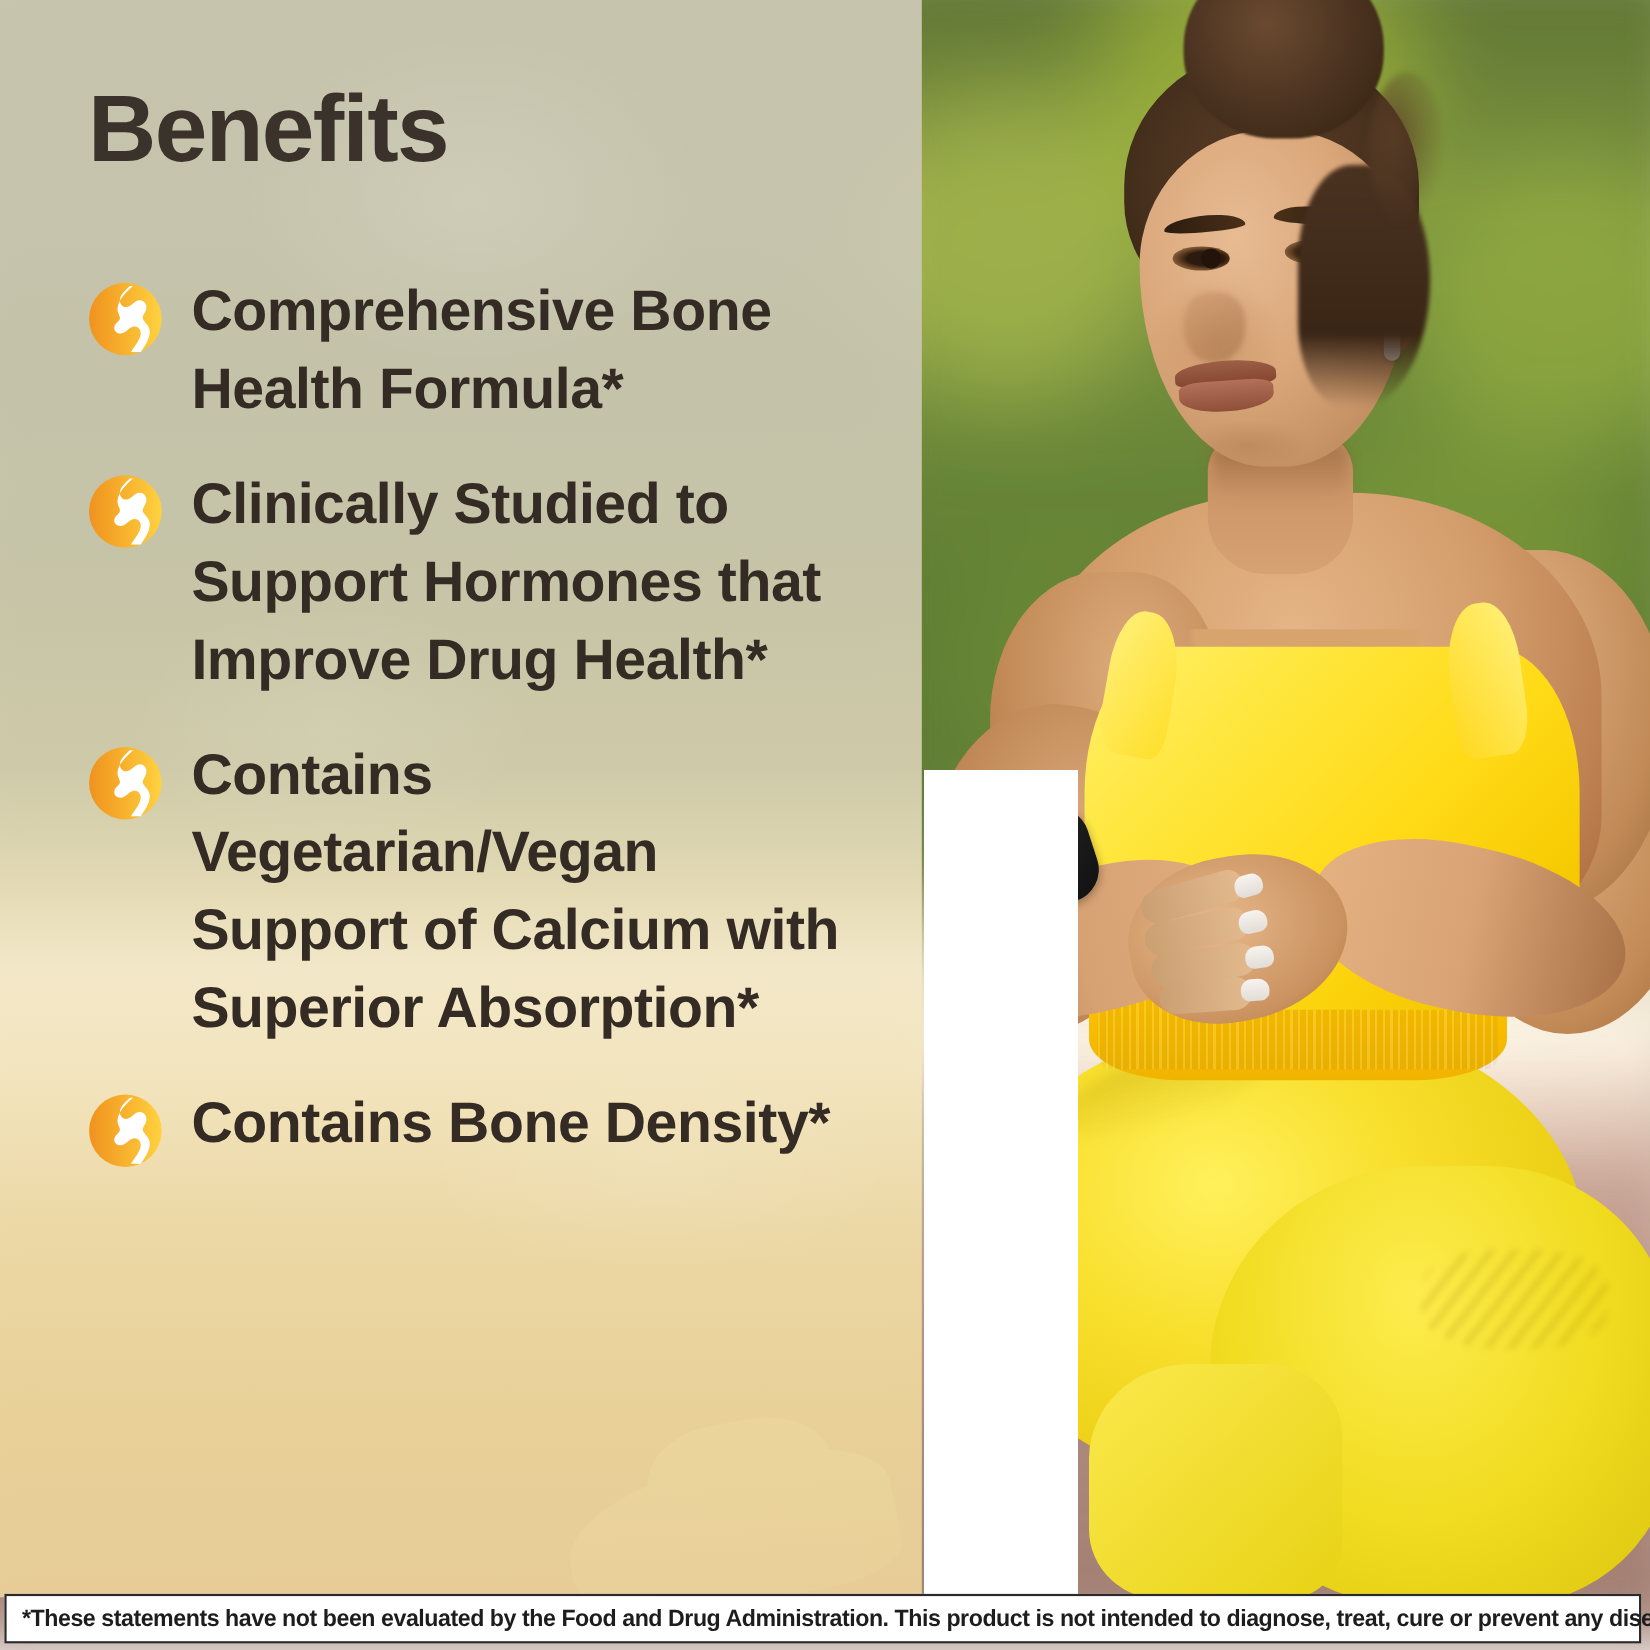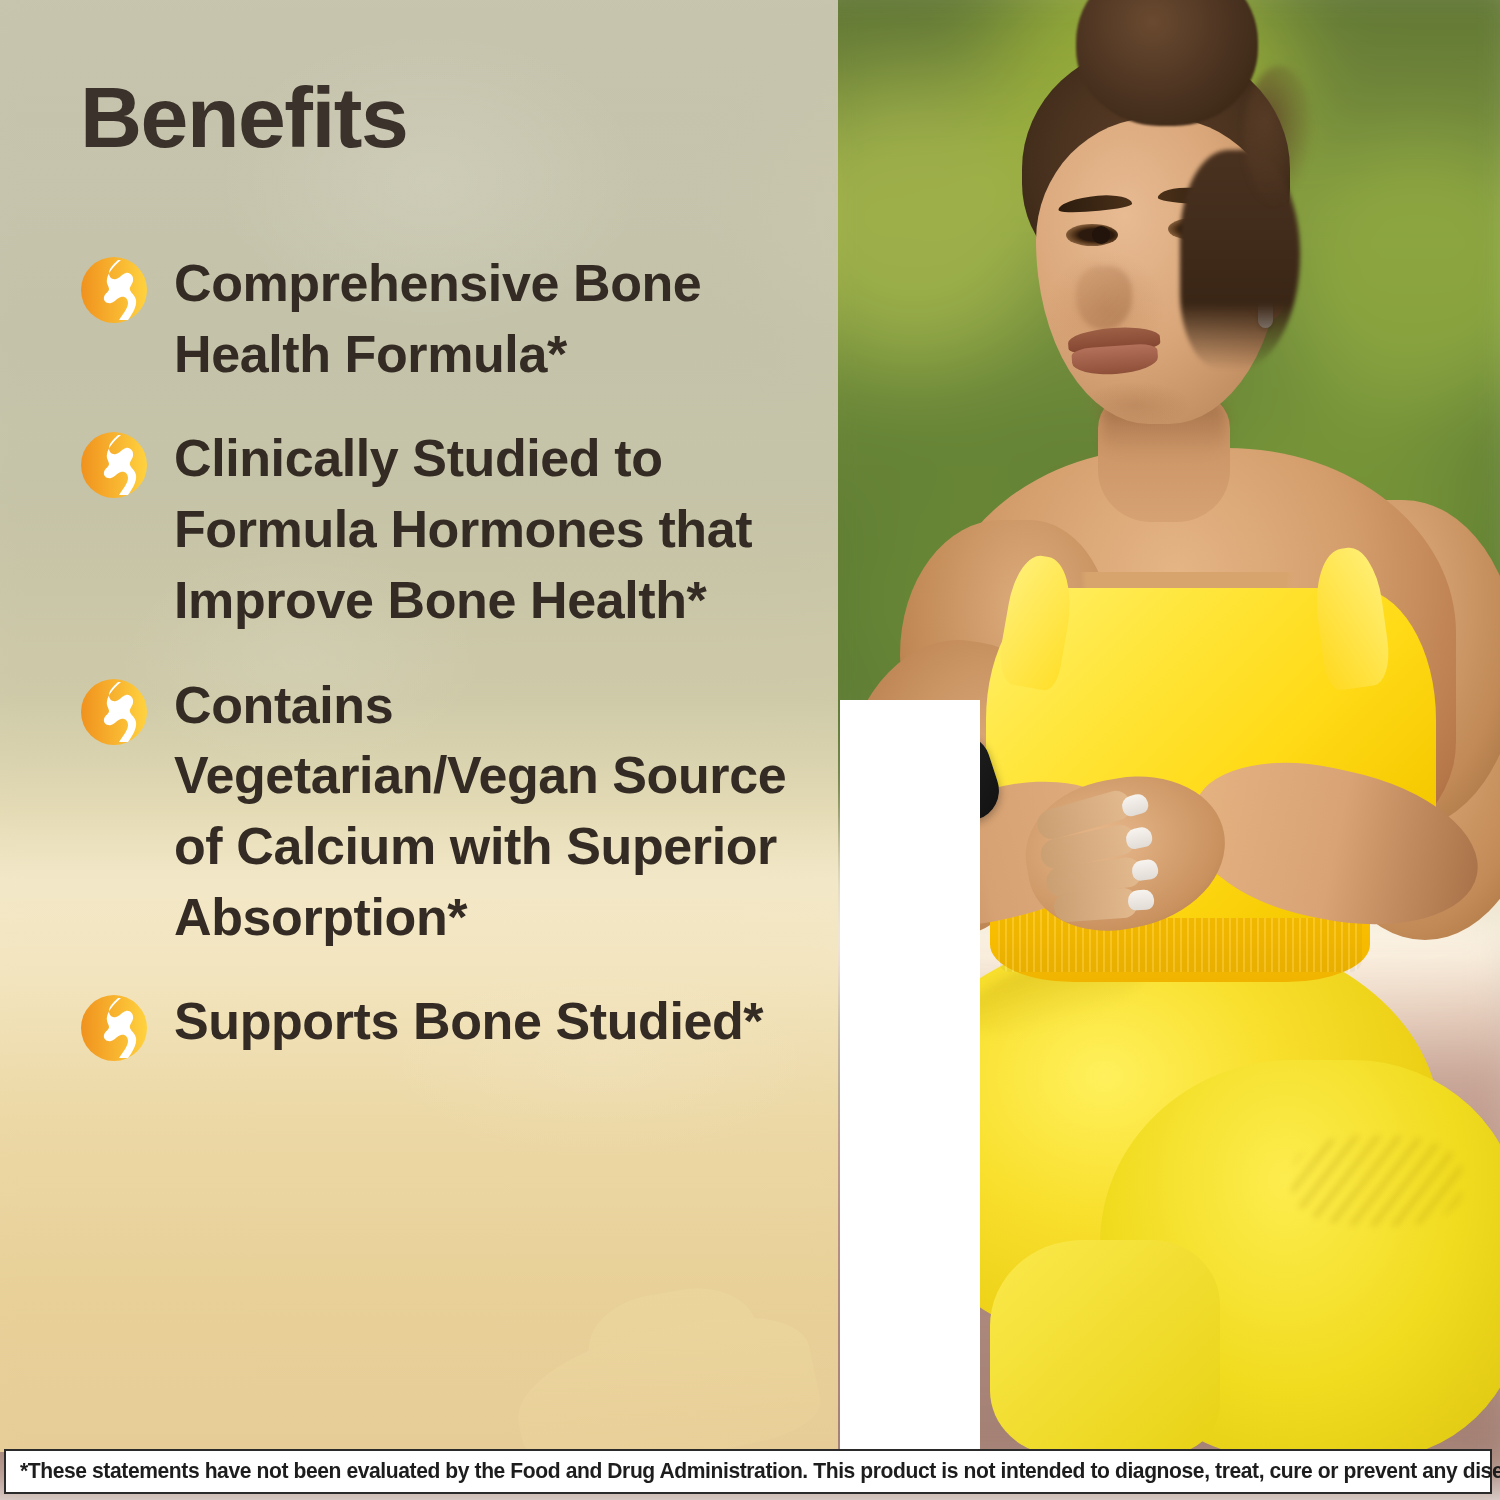--- a/index.html
+++ b/index.html
@@ -636,53 +636,53 @@
             <defs>
               <linearGradient id="bgrad2" x1="0" y1="0" x2="1" y2="0">
                 <stop offset="0%" stop-color="#F0921E"></stop>
                 <stop offset="100%" stop-color="#FFD23F"></stop>
               </linearGradient>
             </defs>
             <circle cx="34" cy="34" r="33" fill="url(#bgrad2)"></circle>
             <path d="M41 4 C33 11 28 17 27 23 C26 28 29 30 29 33 C29 36 25 37 24 41 C23 45 27 48 31 47 C35 46 37 42 41 41 C45 40 48 43 48 47 C48 52 43 58 39 64 L48 64 C53 57 57 50 56 44 C55 39 51 37 50 34 C49 31 52 29 53 25 C54 20 50 16 46 17 C42 18 40 22 36 23 C32 24 29 21 29 17 C29 12 34 8 38 4 Z" fill="#FFFFFF"></path>
           </svg>
         </span>
-        <span class="benefit-text">Clinically Studied to Formula Hormones that Improve Bone Health*</span>
+        <span class="benefit-text">Clinically Studied to Support Hormones that Improve Drug Health*</span>
       </div>
 
       <div class="benefit-row">
         <span class="bullet-icon">
           <svg viewBox="0 0 68 68" xmlns="http://www.w3.org/2000/svg">
             <defs>
               <linearGradient id="bgrad3" x1="0" y1="0" x2="1" y2="0">
                 <stop offset="0%" stop-color="#F0921E"></stop>
                 <stop offset="100%" stop-color="#FFD23F"></stop>
               </linearGradient>
             </defs>
             <circle cx="34" cy="34" r="33" fill="url(#bgrad3)"></circle>
             <path d="M41 4 C33 11 28 17 27 23 C26 28 29 30 29 33 C29 36 25 37 24 41 C23 45 27 48 31 47 C35 46 37 42 41 41 C45 40 48 43 48 47 C48 52 43 58 39 64 L48 64 C53 57 57 50 56 44 C55 39 51 37 50 34 C49 31 52 29 53 25 C54 20 50 16 46 17 C42 18 40 22 36 23 C32 24 29 21 29 17 C29 12 34 8 38 4 Z" fill="#FFFFFF"></path>
           </svg>
         </span>
-        <span class="benefit-text">Contains Vegetarian/Vegan Source of Calcium with Superior Absorption*</span>
+        <span class="benefit-text">Contains Vegetarian/Vegan Support of Calcium with Superior Absorption*</span>
       </div>
 
       <div class="benefit-row">
         <span class="bullet-icon">
           <svg viewBox="0 0 68 68" xmlns="http://www.w3.org/2000/svg">
             <defs>
               <linearGradient id="bgrad4" x1="0" y1="0" x2="1" y2="0">
                 <stop offset="0%" stop-color="#F0921E"></stop>
                 <stop offset="100%" stop-color="#FFD23F"></stop>
               </linearGradient>
             </defs>
             <circle cx="34" cy="34" r="33" fill="url(#bgrad4)"></circle>
             <path d="M41 4 C33 11 28 17 27 23 C26 28 29 30 29 33 C29 36 25 37 24 41 C23 45 27 48 31 47 C35 46 37 42 41 41 C45 40 48 43 48 47 C48 52 43 58 39 64 L48 64 C53 57 57 50 56 44 C55 39 51 37 50 34 C49 31 52 29 53 25 C54 20 50 16 46 17 C42 18 40 22 36 23 C32 24 29 21 29 17 C29 12 34 8 38 4 Z" fill="#FFFFFF"></path>
           </svg>
         </span>
-        <span class="benefit-text">Supports Bone Studied*</span>
+        <span class="benefit-text">Contains Bone Density*</span>
       </div>
 
     </div>
   </div>
 
   <div class="disclaimer">
     <span class="disclaimer-text">*These statements have not been evaluated by the Food and Drug Administration. This product is not intended to diagnose, treat, cure or prevent any disease.</span>
   </div>
 
 </div>

